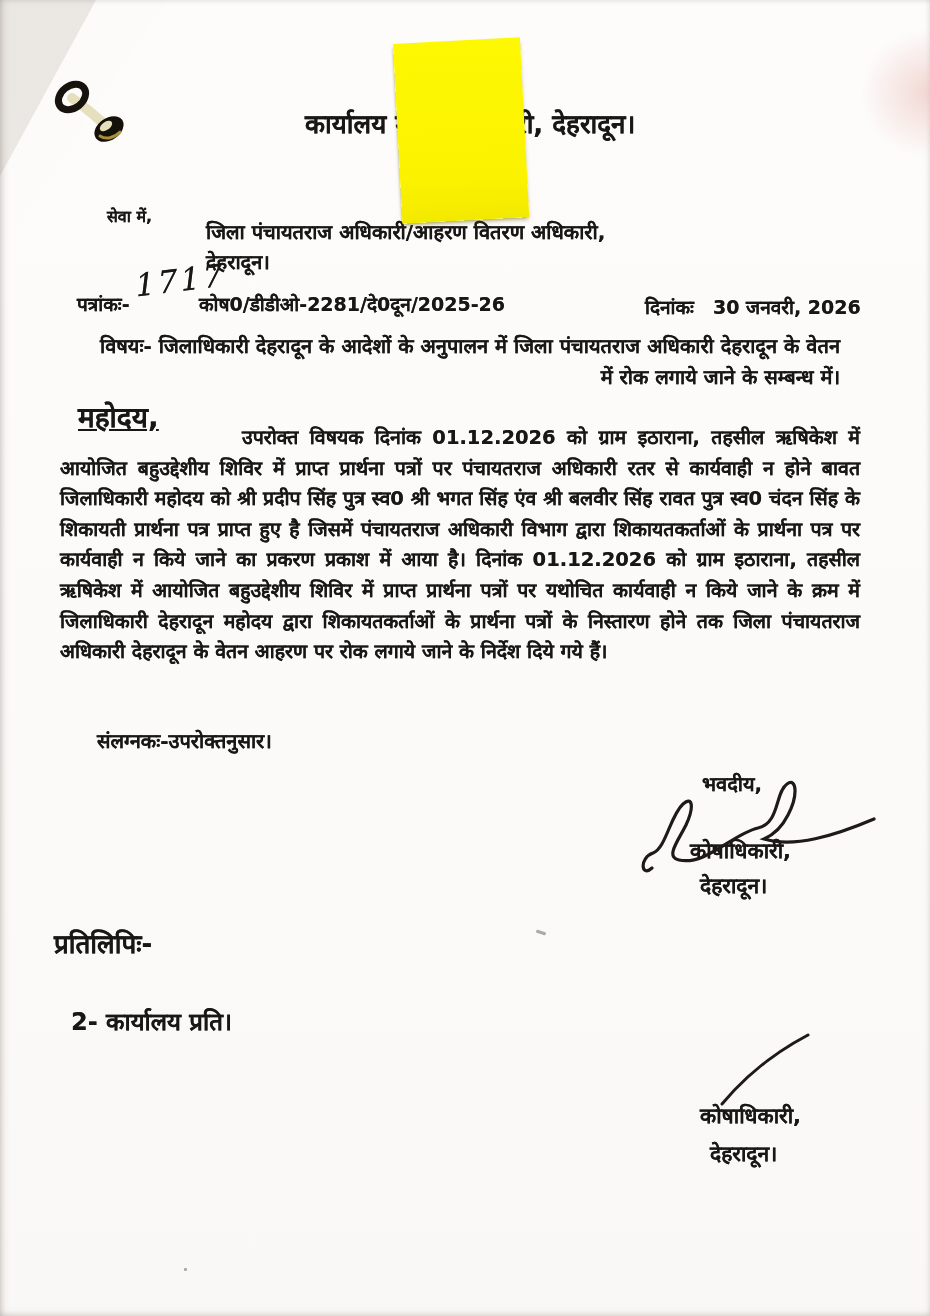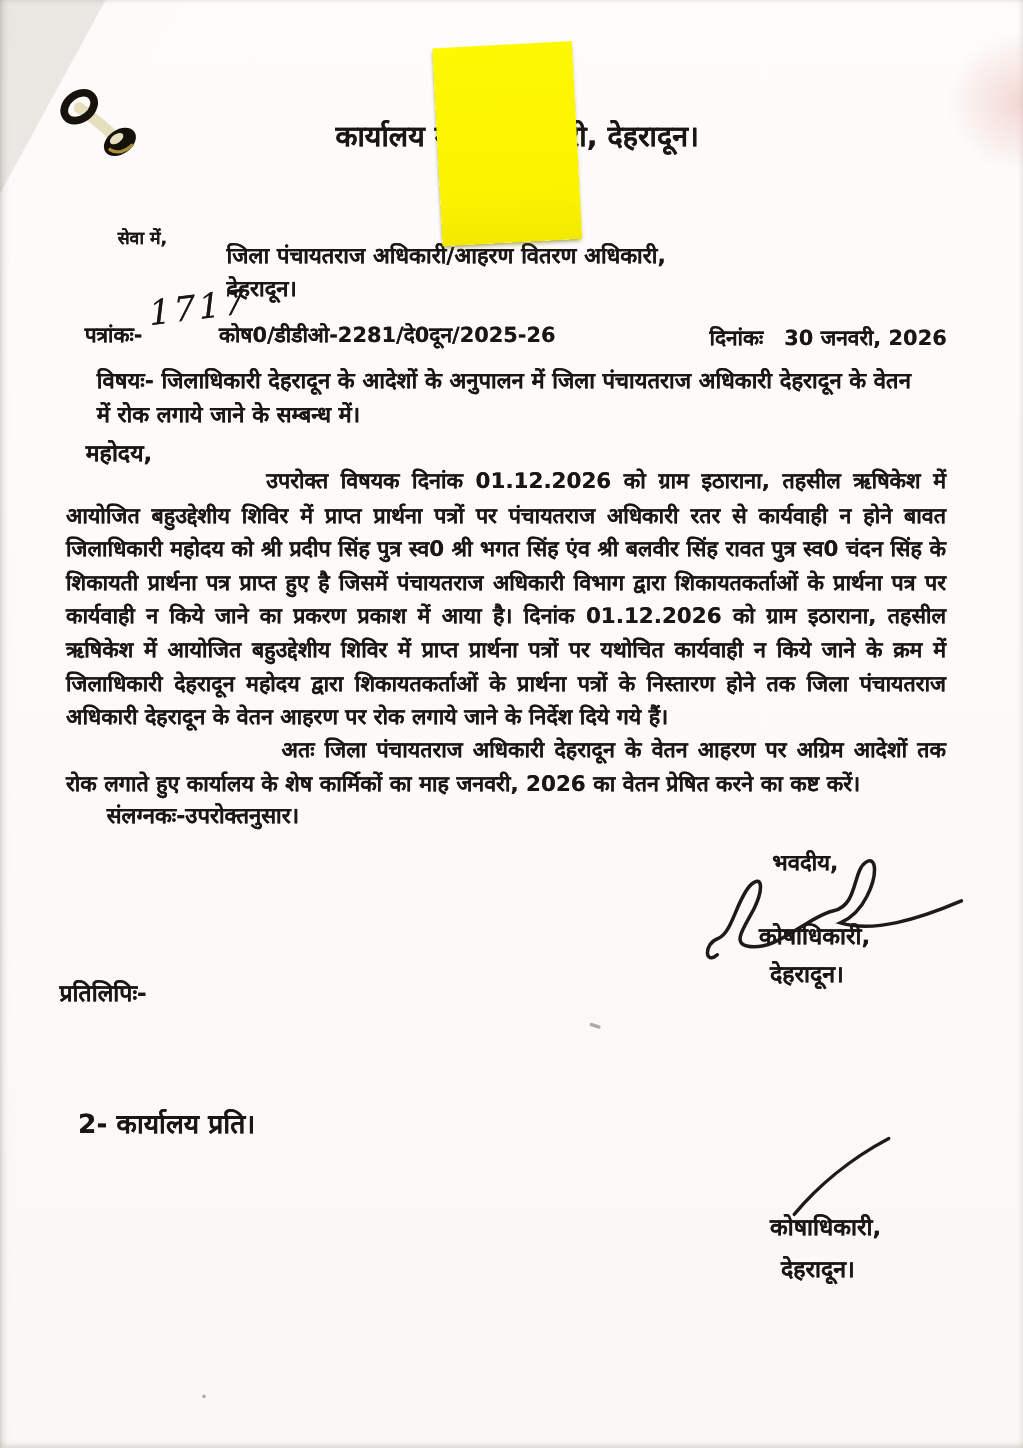--- a/index.html
+++ b/index.html
@@ -63,20 +63,21 @@
   .ref-line { font-size: 19px; }
   .handwritten {
     font-family: "DejaVu Serif", serif;
     font-size: 31px; font-weight: 400; letter-spacing: 3px;
     transform: rotate(-7deg) skewX(-14deg); transform-origin: bottom left;
   }
   .subject {
     position: absolute; left: 88px; top: 331px; width: 752px;
     font-size: 20px; font-weight: 700; line-height: 31px;
     white-space: normal;
+    text-align: right;
   }
   .para {
     position: absolute; left: 60px; width: 800px;
     font-size: 19.5px; font-weight: 600; line-height: 30.6px;
     text-align: justify; white-space: normal;
   }
   .artifact { position: absolute; background: #6b6660; opacity: .55; border-radius: 1px; }
   svg { position: absolute; overflow: visible; }
 </style>
 </head>
@@ -96,34 +97,33 @@
   <span class="abs ink b700 addr" style="left:206px; top:248px;">देहरादून।</span>
 
   <span class="abs ink b700 ref-line" style="left:77px; top:291px;">पत्रांकः-</span>
   <span class="abs ink handwritten" style="left:133px; top:268px;">1717</span>
   <span class="abs ink b700 ref-line" style="left:199px; top:291px;">कोष0/डीडीओ-2281/दे0दून/2025-26</span>
   <span class="abs ink b700 ref-line" style="left:645px; top:294px;">दिनांकः</span>
   <span class="abs ink b700 ref-line" style="left:713px; top:294px;">30 जनवरी, 2026</span>
 
   <div class="subject ink">विषयः- जिलाधिकारी देहरादून के आदेशों के अनुपालन में जिला पंचायतराज अधिकारी देहरादून के वेतन में रोक लगाये जाने के सम्बन्ध में।</div>
 
-  <span class="abs ink b700" style="left:78px; top:397px; font-size:21px;">महोदय,</span>
+  <span class="abs ink b700" style="left:78px; top:397px; font-size:28px;text-decoration:underline;">महोदय,</span>
 
   <div class="para ink" style="top:423px; text-indent:182px;">उपरोक्त विषयक दिनांक 01.12.2026 को ग्राम इठाराना, तहसील ऋषिकेश में आयोजित बहुउद्देशीय शिविर में प्राप्त प्रार्थना पत्रों पर पंचायतराज अधिकारी रतर से कार्यवाही न होने बावत जिलाधिकारी महोदय को श्री प्रदीप सिंह पुत्र स्व0 श्री भगत सिंह एंव श्री बलवीर सिंह रावत पुत्र स्व0 चंदन सिंह के शिकायती प्रार्थना पत्र प्राप्त हुए है जिसमें पंचायतराज अधिकारी विभाग द्वारा शिकायतकर्ताओं के प्रार्थना पत्र पर कार्यवाही न किये जाने का प्रकरण प्रकाश में आया है। दिनांक 01.12.2026 को ग्राम इठाराना, तहसील ऋषिकेश में आयोजित बहुउद्देशीय शिविर में प्राप्त प्रार्थना पत्रों पर यथोचित कार्यवाही न किये जाने के क्रम में जिलाधिकारी देहरादून महोदय द्वारा शिकायतकर्ताओं के प्रार्थना पत्रों के निस्तारण होने तक जिला पंचायतराज अधिकारी देहरादून के वेतन आहरण पर रोक लगाये जाने के निर्देश दिये गये हैं।</div>
-  <div class="para ink" style="top:667px; text-indent:196px;">अतः जिला पंचायतराज अधिकारी देहरादून के वेतन आहरण पर अग्रिम आदेशों तक रोक लगाते हुए कार्यालय के शेष कार्मिकों का माह जनवरी, 2026 का वेतन प्रेषित करने का कष्ट करें।</div>
   <span class="abs ink b700" style="left:62px; top:727px; font-size:20px;margin-left:35px;">संलग्नकः-उपरोक्तनुसार।</span>
 
   <span class="abs ink b700" style="left:702px; top:770px; font-size:20px;text-align:center;">भवदीय,</span>
   <span class="abs ink b700" style="left:690px; top:836px; font-size:21px;">कोषाधिकारी,</span>
   <span class="abs ink b700" style="left:700px; top:871px; font-size:21px;">देहरादून।</span>
   <svg style="left:638px; top:772px;" width="245" height="125" viewBox="0 0 245 125">
     <path d="M14 96 C3 106 1 86 15 81 C28 76 32 44 45 32 C55 23 56 36 48 53 C40 69 27 85 41 88 C68 94 94 62 120 56 C142 51 137 20 149 12 C159 5 160 24 150 43 C144 55 135 63 126 67 C156 76 196 64 236 47" fill="none" stroke="#1d1a17" stroke-width="3.2" stroke-linecap="round"></path>
   </svg>
 
-  <span class="abs ink b700" style="left:54px; top:888px; font-size:21px;">प्रतिलिपिः-</span>
+  <span class="abs ink b700" style="left:54px; top:925px; font-size:26px;">प्रतिलिपिः-</span>
   <span class="abs ink b700" style="left:71px; top:1004px; font-size:24px;">2- कार्यालय प्रति।</span>
 
   <svg style="left:714px; top:1030px;" width="98" height="78" viewBox="0 0 98 78">
     <path d="M8 74 C28 50 58 24 94 5" fill="none" stroke="#1d1a17" stroke-width="3" stroke-linecap="round"></path>
   </svg>
   <span class="abs ink b700" style="left:700px; top:1101px; font-size:21px;">कोषाधिकारी,</span>
   <span class="abs ink b700" style="left:710px; top:1139px; font-size:21px;">देहरादून।</span>
 
   <div class="artifact" style="left:536px; top:931px; width:10px; height:3px; transform:rotate(18deg);"></div>
   <div class="artifact" style="left:184px; top:1268px; width:3px; height:3px;"></div>

